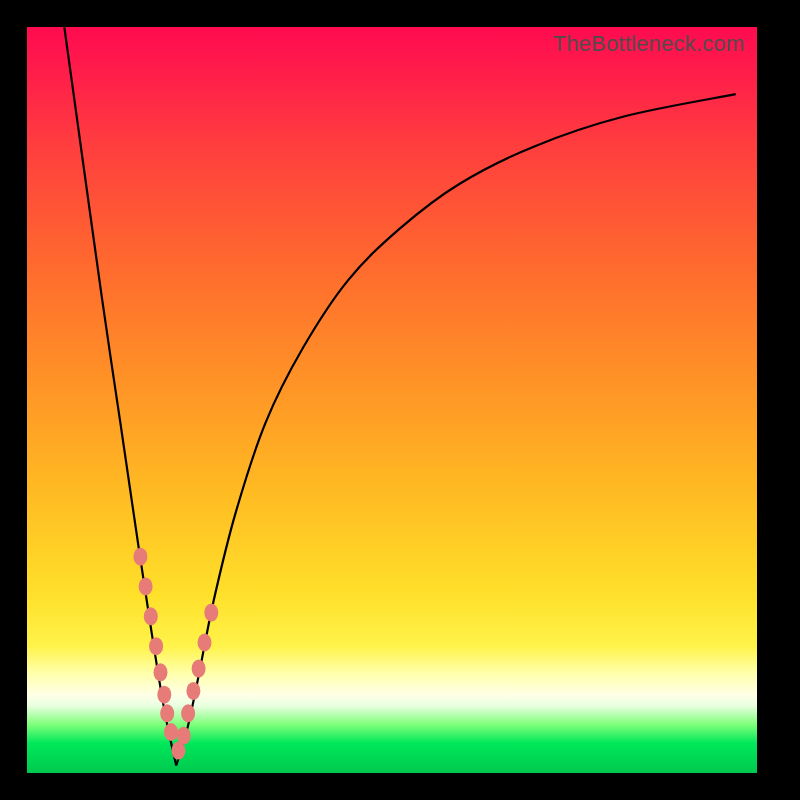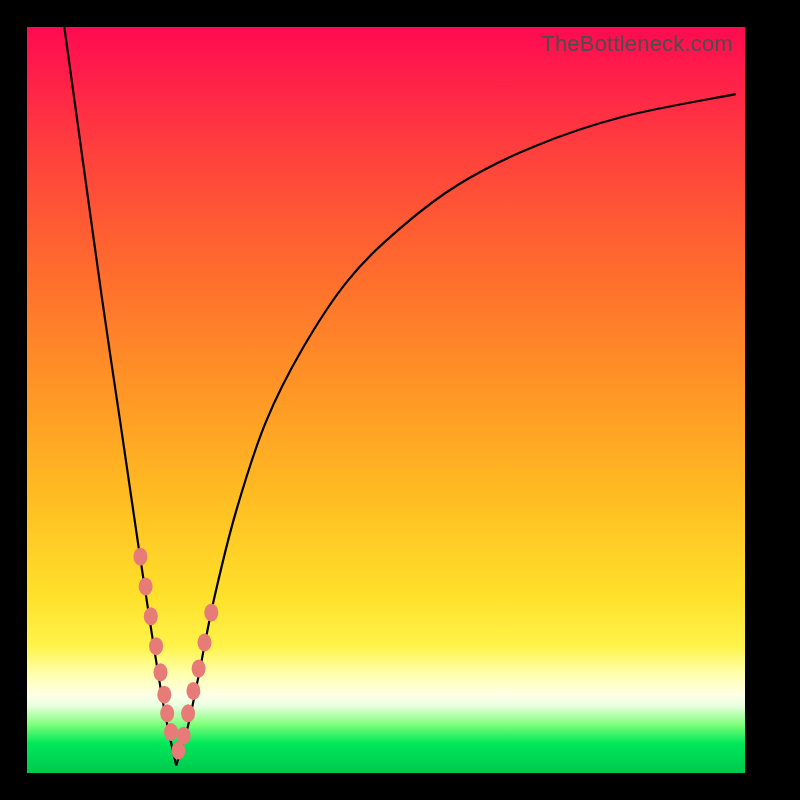--- a/index.html
+++ b/index.html
@@ -18,20 +18,21 @@
     height: 800px;
     background: #000;
   }
   .plot-area {
     position: absolute;
     left: 27px;
     top: 27px;
     width: 718px;
     height: 746px;
     overflow: hidden;
+    padding-left: 12px;
   }
   .gradient {
     position: absolute;
     left: 0; top: 0; right: 0; bottom: 0;
     
     background: linear-gradient(
       to bottom,
       #ff0b50 0%,
       #ff1d4a 6%,
       #ff3e3e 16%,

